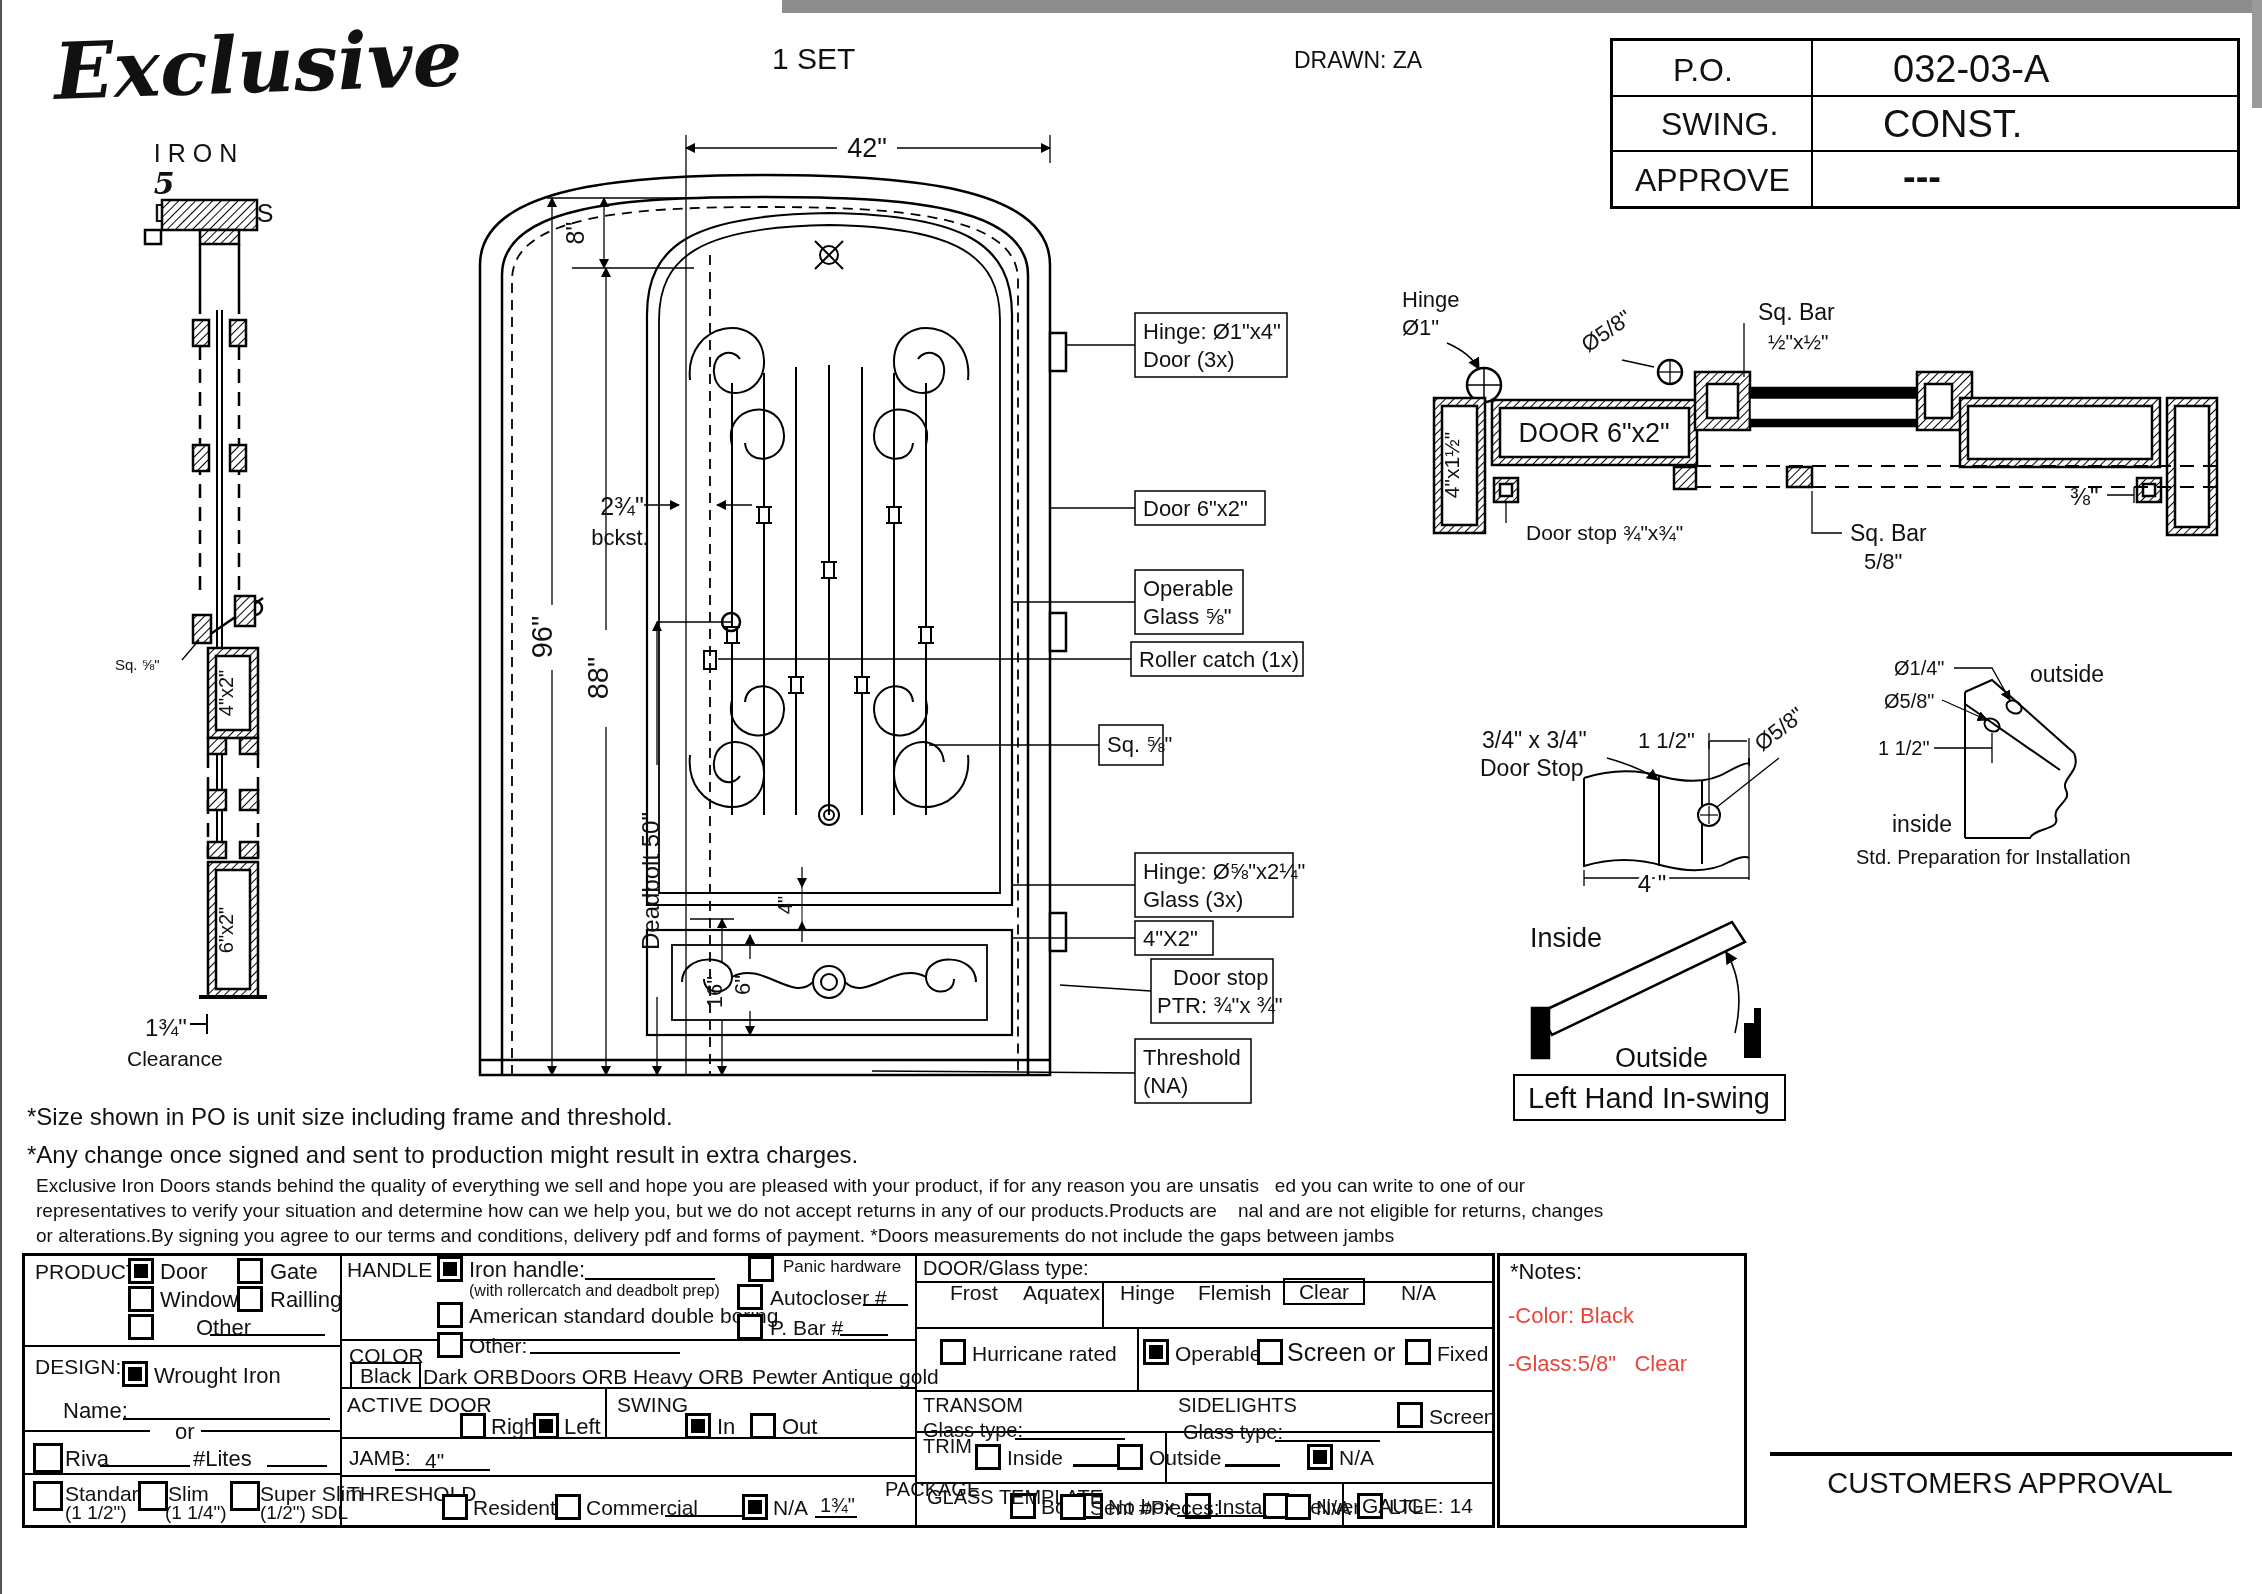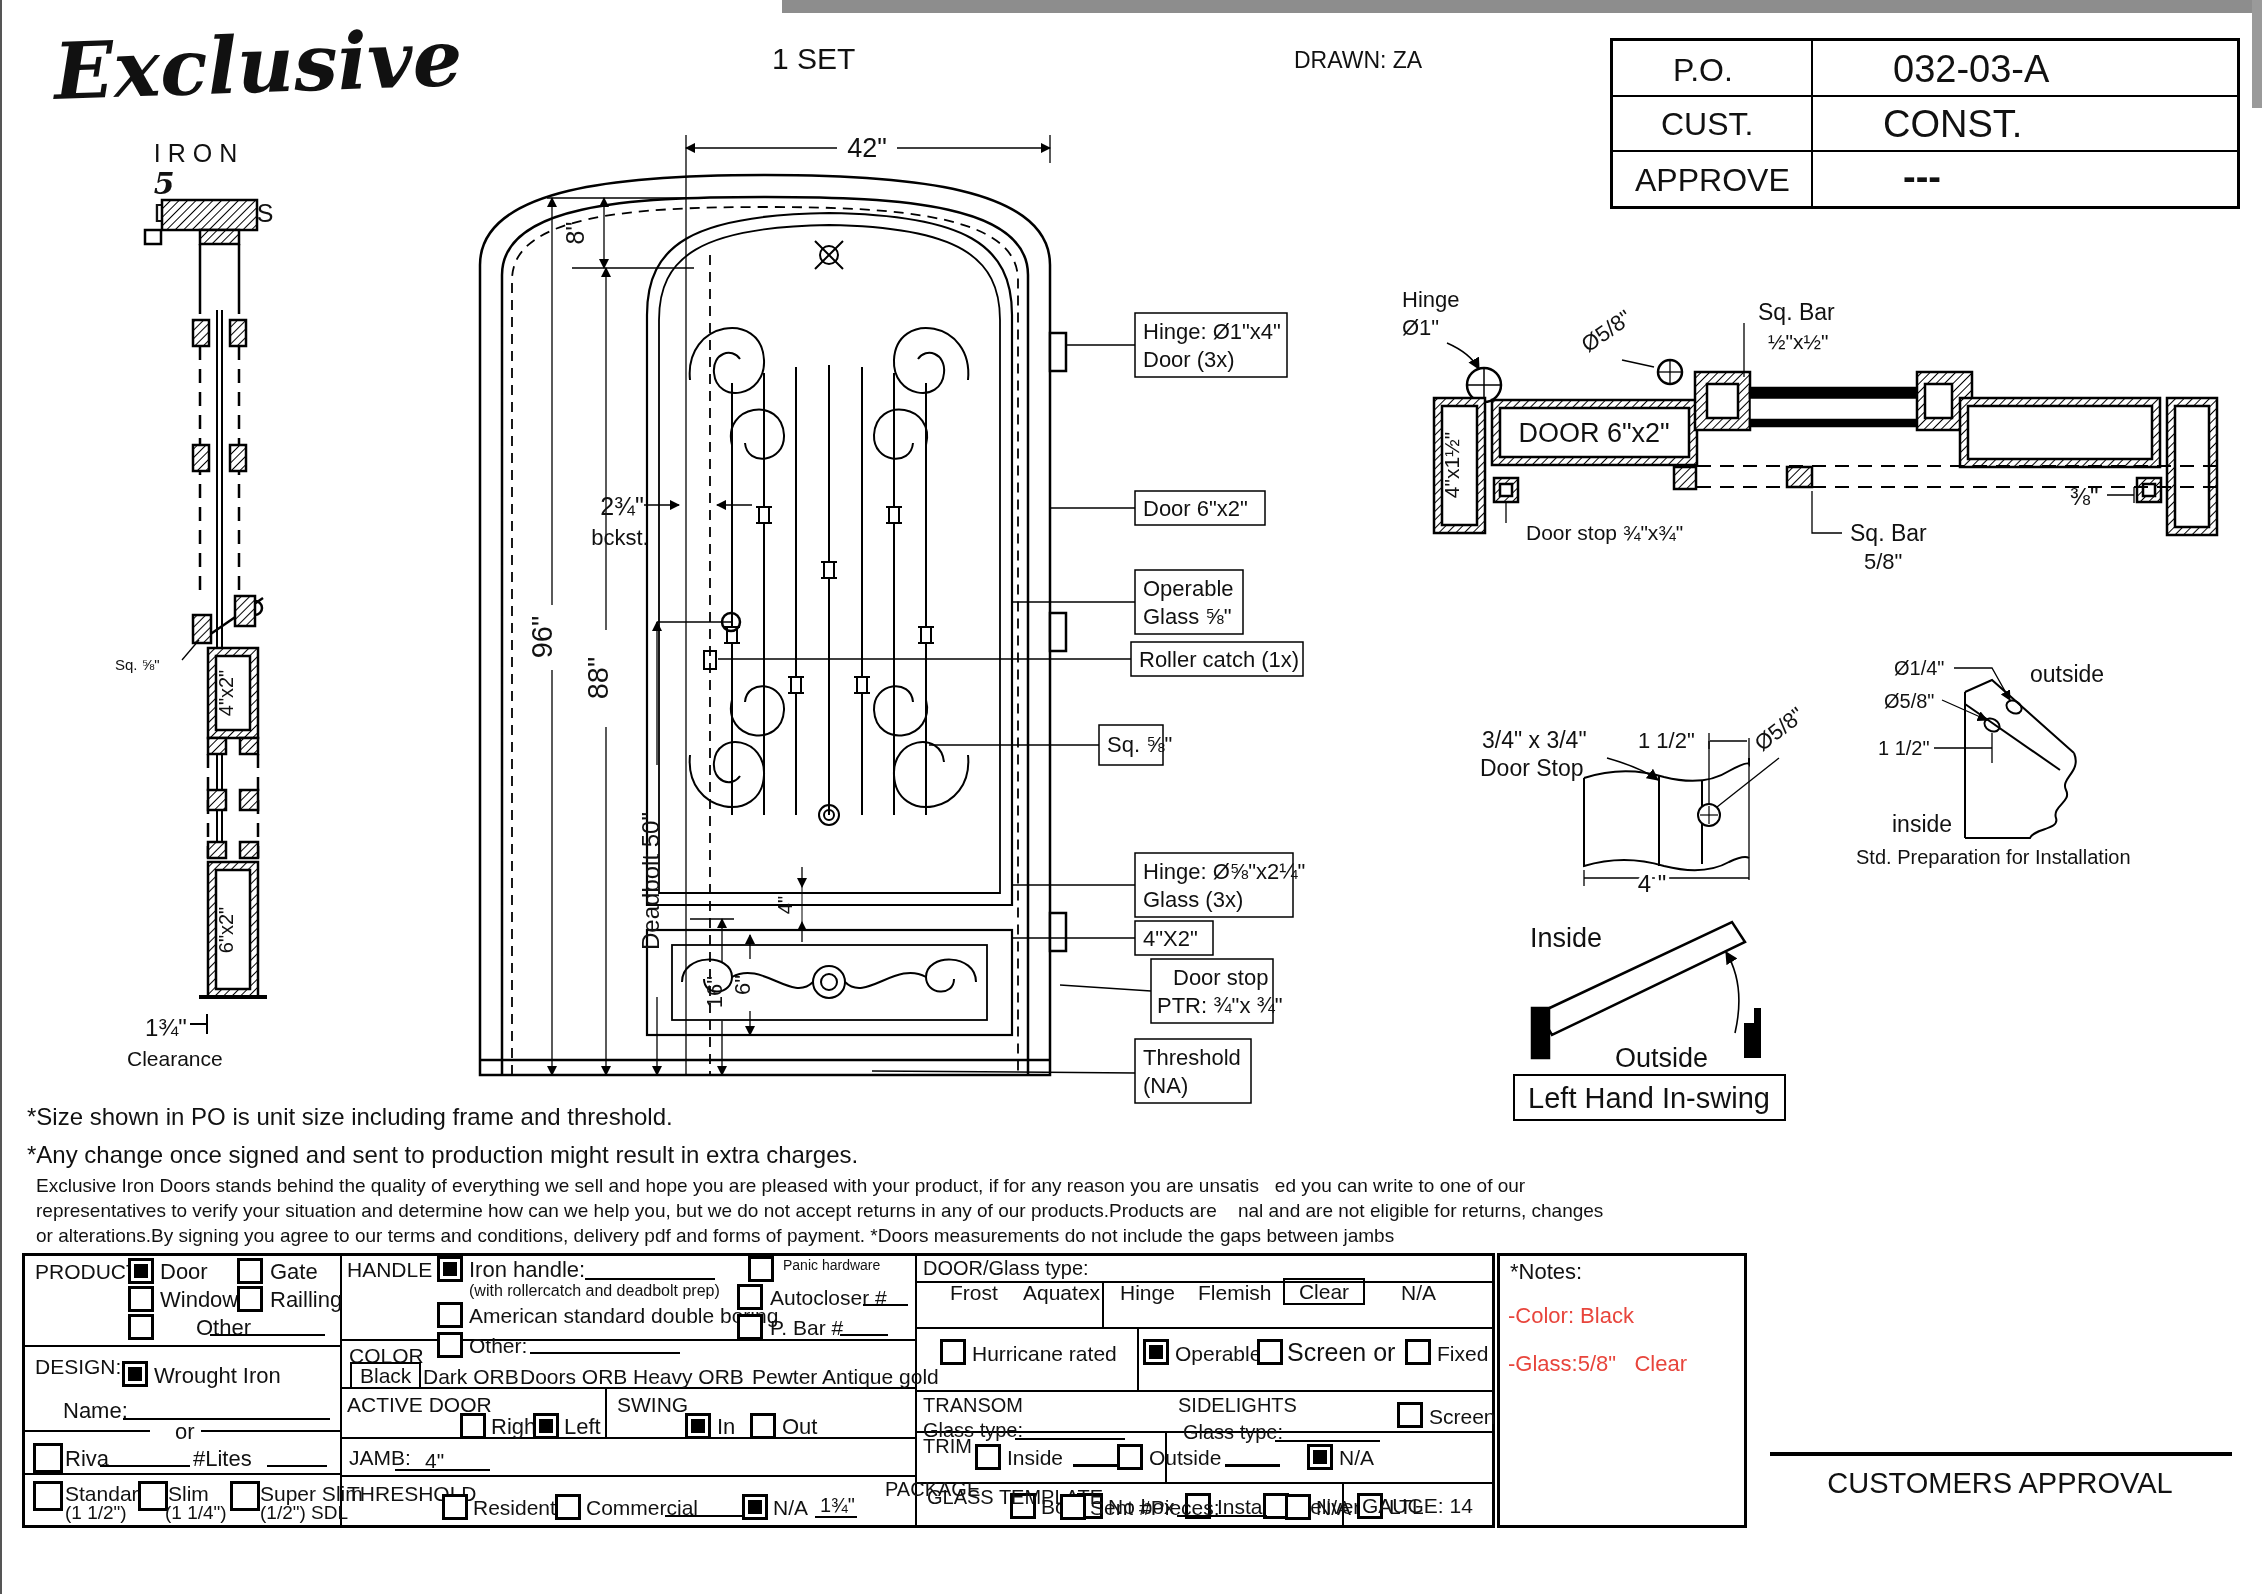--- a/index.html
+++ b/index.html
@@ -34,21 +34,21 @@
   </div>
   <div class="t" style="left:770px;top:42px;font-size:30px;">1 SET</div>
   <div class="t" style="left:1292px;top:48px;font-size:23px;">DRAWN: ZA</div>
 
   <div style="position:absolute;left:1608px;top:38px;width:630px;height:171px;border:3px solid #000;box-sizing:border-box;">
     <div class="vl" style="left:198px;top:0;height:165px;"></div>
     <div class="hl" style="left:0;top:54px;width:624px;"></div>
     <div class="hl" style="left:0;top:109px;width:624px;"></div>
     <div class="t" style="left:60px;top:12px;font-size:32px;">P.O.</div>
     <div class="t" style="left:280px;top:8px;font-size:38px;">032-03-A</div>
-    <div class="t" style="left:48px;top:66px;font-size:32px;">CUST.</div>
+    <div class="t" style="left:48px;top:66px;font-size:32px;">SWING.</div>
     <div class="t" style="left:270px;top:63px;font-size:38px;">CONST.</div>
     <div class="t" style="left:22px;top:122px;font-size:32px;">APPROVE</div>
     <div class="t" style="left:290px;top:116px;font-size:38px;font-weight:bold;">---</div>
   </div>
 
   <svg width="0" height="0" style="left:0;top:0;">
     <defs>
       <pattern id="hatch" patternUnits="userSpaceOnUse" width="6" height="6" patternTransform="rotate(45)">
         <rect width="6" height="6" fill="#fff"></rect>
           <line x1="0" y1="0" x2="0" y2="6" stroke="#000" stroke-width="2"></line>
@@ -420,21 +420,21 @@
     <div class="t" style="left:444px;top:2px;font-size:22px;">Iron handle:</div>
     <div class="ul" style="left:560px;top:0px;width:130px;height:22px;"></div>
     <div class="t" style="left:444px;top:26px;font-size:16px;">(with rollercatch and deadbolt prep)</div>
     <div class="cb" style="left:412px;top:46px;"></div>
     <div class="t" style="left:444px;top:48px;font-size:21px;">American standard double boring</div>
     <div class="cb" style="left:412px;top:76px;"></div>
     <div class="t" style="left:444px;top:78px;font-size:21px;">Other:</div>
     <div class="ul" style="left:505px;top:76px;width:150px;height:20px;"></div>
 
     <div class="cb" style="left:723px;top:0px;"></div>
-    <div class="t" style="left:758px;top:2px;font-size:14px;">Panic hardware</div>
+    <div class="t" style="left:758px;top:2px;font-size:17px;">Panic hardware</div>
     <div class="cb" style="left:712px;top:28px;"></div>
     <div class="t" style="left:745px;top:30px;font-size:21px;">Autocloser #</div>
     <div class="ul" style="left:838px;top:28px;width:45px;height:20px;"></div>
     <div class="cb" style="left:712px;top:58px;"></div>
     <div class="t" style="left:745px;top:60px;font-size:21px;">P. Bar #</div>
     <div class="ul" style="left:815px;top:58px;width:48px;height:20px;"></div>
 
     <div class="t" style="left:324px;top:88px;font-size:21px;">COLOR</div>
     <div class="t boxed" style="left:325px;top:106px;font-size:21px;">Black</div>
     <div class="t" style="left:398px;top:109px;font-size:21px;">Dark ORB</div>

